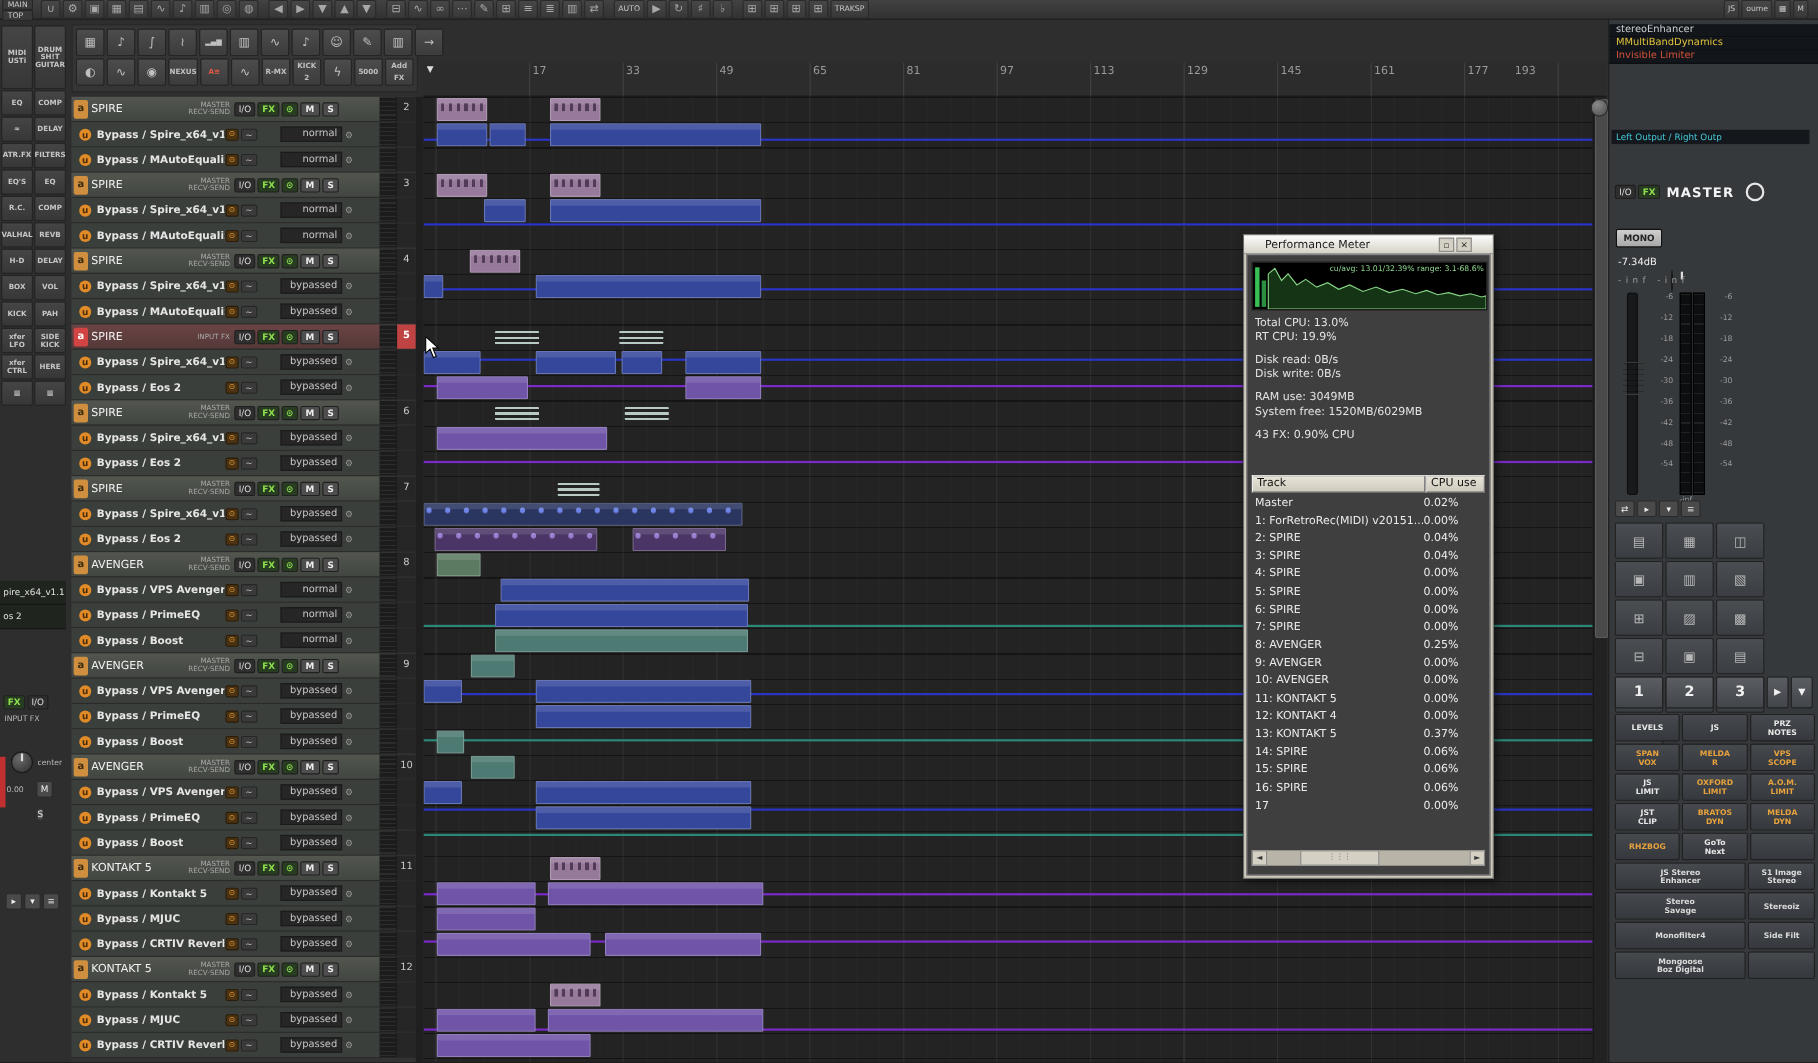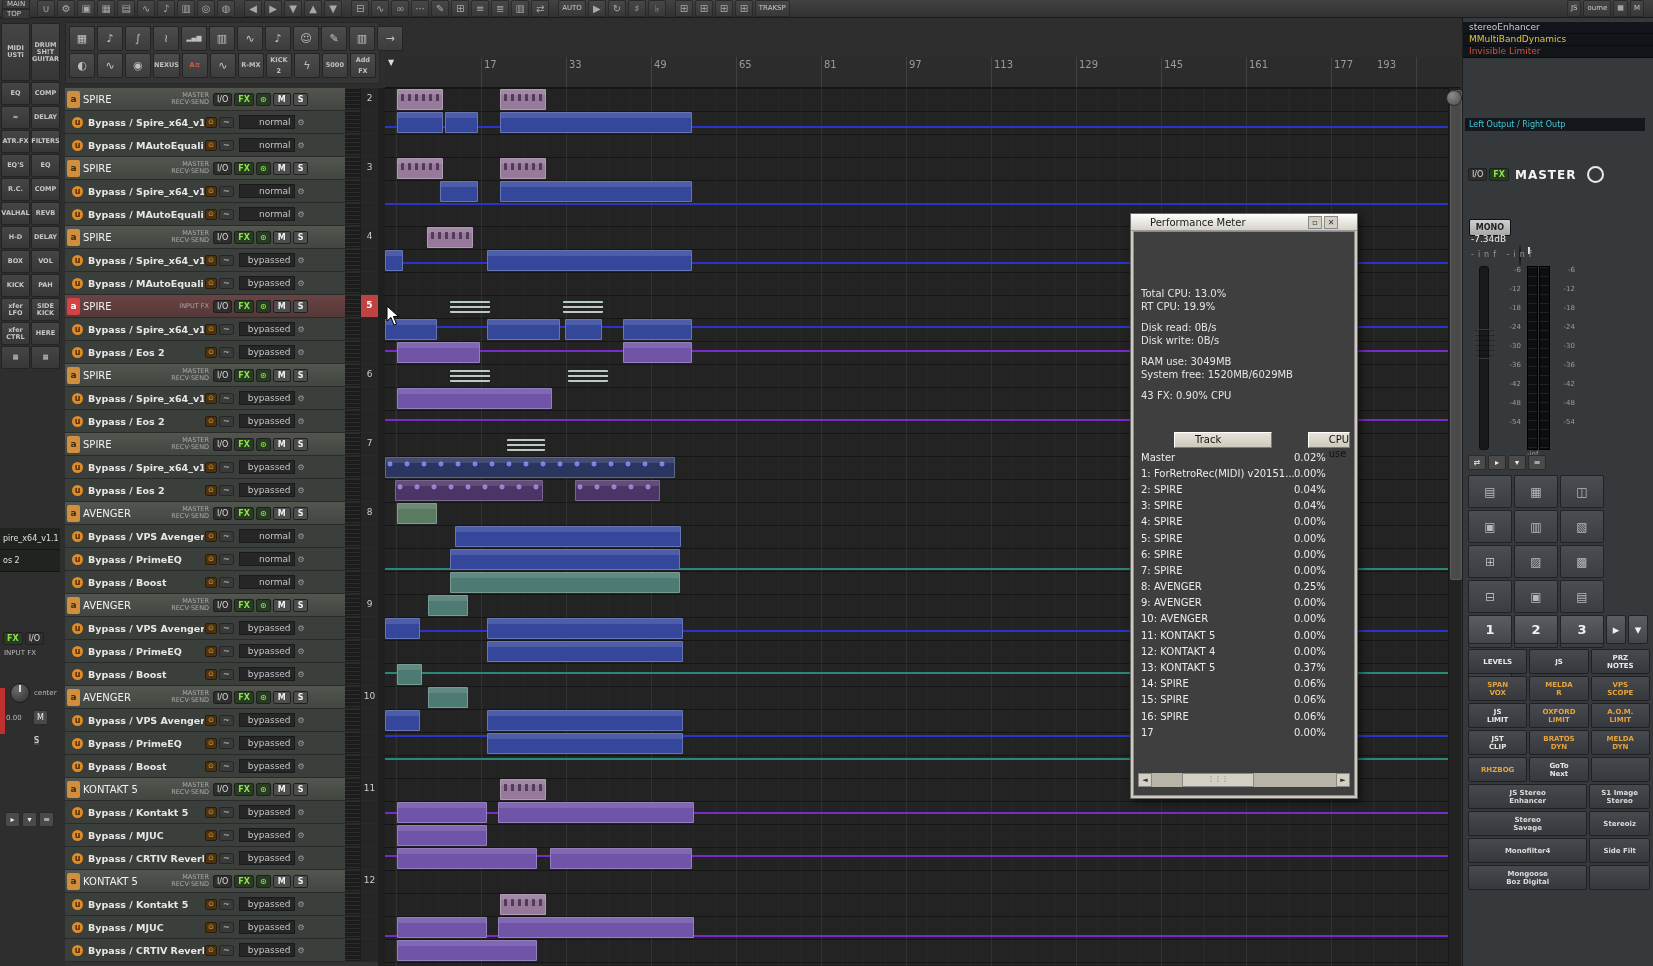--- a/index.html
+++ b/index.html
@@ -60,21 +60,21 @@
          white-space:pre-line;flex:none;}
   .ms{background:#4e4e4e;color:#eee;font-weight:bold;padding:1px 4px;}
   .fpow{width:11px;height:11px;border-radius:50%;background:#e08a28;color:#4a2c08;font-size:8px;
         line-height:11px;text-align:center;margin:0 5px 0 7px;font-weight:bold;flex:none;}
   .fname{font-size:9.5px;font-weight:bold;color:#e6e6e6;flex:0 0 116px;white-space:nowrap;overflow:hidden;}
   .uchip{color:#f0a030;background:#4a3212;border:1px solid #2a1c08;font-size:7px;padding:0 2px;
          border-radius:2px;margin:0 1px;line-height:9px;}
   .achip{color:#bdbdbd;background:#3a3a3a;border:1px solid #262626;font-size:8px;padding:0 3px;
          border-radius:2px;margin:0 1px;line-height:9px;}
   .modebox{width:48px;background:#262626;border:1px solid #1a1a1a;color:#c6c6c6;font-size:9px;
-           text-align:right;padding:1px 3px;margin-left:4px;flex:none;}
+           text-align:right;padding:1px 3px;margin-left:20px;flex:none;}
   .wico{color:#9a9a9a;font-size:8px;margin:0 3px;}
   .meterc{width:15px;align-self:stretch;background:#1c1c1c;margin-left:auto;flex:none;
           background-image:repeating-linear-gradient(to bottom,rgba(255,255,255,.07) 0 1px,transparent 1px 4px);}
   .numc{width:17px;align-self:stretch;background:#262626;color:#ccc;font-size:9px;text-align:center;
         line-height:21px;flex:none;border-left:1px solid #1c1c1c;}
   .sel .numc{background:#c04343;color:#fff;font-weight:bold;}
   
   #splitter{left:378px;top:88px;width:7px;height:878px;background:#1f1f1f;}
   #ruler{left:385px;top:57px;width:1075px;height:31px;background:#2c2c2c;border-bottom:1px solid #141414;box-sizing:border-box;}
   .rnum{position:absolute;top:2px;font-size:10px;color:#9a9a9a;}
@@ -111,39 +111,39 @@
         text-align:center;color:#333;margin-left:2px;box-sizing:border-box;}
   #pbody{position:absolute;top:17px;left:2px;right:2px;bottom:2px;background:#3f3f3f;border:1px solid #8a8a8a;}
   #pgraph{position:absolute;left:4px;top:6px;width:212px;height:42px;background:#000;border:1px solid #222;}
   #pgraphlabel{position:absolute;right:2px;top:1px;font-size:7px;color:#8fd98f;}
   .gbar{position:absolute;bottom:2px;width:4px;}
   #pstats{position:absolute;top:56px;left:7px;right:4px;}
   .pstat{font-size:10px;color:#e4e4e4;height:12.5px;}
   .pstat.blank{height:9px;}
   #pthead{position:absolute;top:200px;left:4px;right:4px;display:flex;height:16px;}
   .pth{background:linear-gradient(#e8e4d8,#cdc9bd);border:1px solid;border-color:#fff #7a7a7a #7a7a7a #fff;
-       font-size:10px;color:#111;line-height:14px;padding-left:20px;box-sizing:border-box;margin-left:36px;}
+       font-size:10px;color:#111;line-height:14px;padding-left:4px;box-sizing:border-box;}
   #ptrows{position:absolute;top:217px;left:4px;right:4px;}
   .ptr{display:flex;height:16.2px;font-size:10px;color:#ececec;align-items:center;}
   .ptr .tn{flex:1;padding-left:3px;white-space:nowrap;overflow:hidden;}
   .ptr .tv{width:48px;text-align:left;padding-right:8px;}
   #pscroll{position:absolute;left:4px;right:4px;bottom:8px;height:14px;background:#b8b4a8;display:flex;align-items:center;}
   .parrow{width:14px;height:14px;background:#d4d0c4;border:1px solid #888;font-size:7px;line-height:12px;text-align:center;color:#333;box-sizing:border-box;}
   #pthumb{width:70px;height:12px;background:#d4d0c4;border:1px solid #888;margin-left:30px;font-size:7px;color:#666;text-align:center;line-height:11px;}
   
   #master{left:1462px;top:18px;width:191px;height:948px;background:#36393c;border-left:1px solid #1c1c1c;box-sizing:border-box;}
   .mfxrow{height:11px;background:#12161a;border-bottom:1px solid #0a0d10;font-size:9px;line-height:11px;
           padding-left:6px;white-space:nowrap;overflow:hidden;}
   #mrouting{position:absolute;left:2px;top:100px;width:180px;height:13px;background:#14181c;
             font-size:8px;line-height:13px;color:#44c8d8;padding-left:4px;box-sizing:border-box;white-space:nowrap;overflow:hidden;}
   #mheader{position:absolute;left:4px;top:148px;display:flex;align-items:center;}
   #mtitle{font-size:12px;font-weight:bold;color:#f4f4f4;margin-left:5px;letter-spacing:1px;}
   #mphase{width:13px;height:13px;border-radius:50%;border:2px solid #e8e8e8;margin-left:10px;}
   #mmono{position:absolute;left:6px;top:190px;width:40px;height:15px;background:linear-gradient(#cfcfcf,#a8a8a8);
-         color:#222;font-size:8px;font-weight:bold;text-align:center;line-height:15px;border-radius:2px;border:1px solid #111;margin-top:11px;}
+         color:#222;font-size:8px;font-weight:bold;text-align:center;line-height:15px;border-radius:2px;border:1px solid #111;}
   #mgain{position:absolute;left:8px;top:216px;font-size:9px;color:#f0f0f0;}
   #mpeaks{position:absolute;left:8px;top:232px;font-size:8px;color:#9a9a9a;letter-spacing:4px;}
   #mfader{position:absolute;left:16px;top:248px;width:8px;height:182px;background:#17191b;border:1px solid #0c0e10;border-radius:3px;}
   #mhandle{position:absolute;left:-6px;top:62px;width:20px;height:28px;background:linear-gradient(#d8d8d8,#9a9a9a);
            border:1px solid #3a3a3a;border-radius:2px;background-image:repeating-linear-gradient(to bottom,rgba(0,0,0,.25) 0 1px,transparent 1px 5px);}
   .mscale{position:absolute;top:248px;width:22px;}
   .mscale div{font-size:7px;color:#9a9a9a;height:19px;text-align:right;}
   .mmeter{position:absolute;top:248px;width:9px;height:182px;background:#0c0e10;border:1px solid #000;
           background-image:repeating-linear-gradient(to bottom,rgba(255,255,255,.08) 0 1px,transparent 1px 9px);}
   #msmall{position:absolute;left:4px;top:436px;display:flex;}
@@ -875,20 +875,28 @@
 
   <div id="perf" class="abs">
     <div id="ptitle">
       <span>Performance Meter</span>
       <span style="margin-left:auto;display:flex;">
         <span class="pbtn">▫</span>
         <span class="pbtn">✕</span>
       </span>
     </div>
     <div id="pbody">
+      <div id="pgraph">
+        <div class="gbar" style="left:2px;height:36px;background:#39c055;"></div>
+        <div class="gbar" style="left:8px;height:24px;background:#2a8f3f;"></div>
+        <svg width="212" height="42" viewBox="0 0 212 42" style="position:absolute;left:0;top:0;">
+          <polygon points="14,42 14,10 20,5 26,16 32,10 40,20 48,15 58,22 68,18 78,24 88,20 100,26 112,22 124,27 136,24 148,28 158,25 168,29 178,27 188,30 198,28 208,31 212,30 212,42" fill="rgba(60,150,60,0.35)" stroke="#86d686" stroke-width="1"></polygon>
+        </svg>
+        <span id="pgraphlabel">cu/avg: 13.01/32.39%  range: 3.1-68.6%</span>
+      </div>
       <div id="pstats">
           <div class="pstat">Total CPU: 13.0%</div>
           <div class="pstat">RT CPU: 19.9%</div>
           <div class="pstat blank"></div>
           <div class="pstat">Disk read: 0B/s</div>
           <div class="pstat">Disk write: 0B/s</div>
           <div class="pstat blank"></div>
           <div class="pstat">RAM use: 3049MB</div>
           <div class="pstat">System free: 1520MB/6029MB</div>
           <div class="pstat blank"></div>

